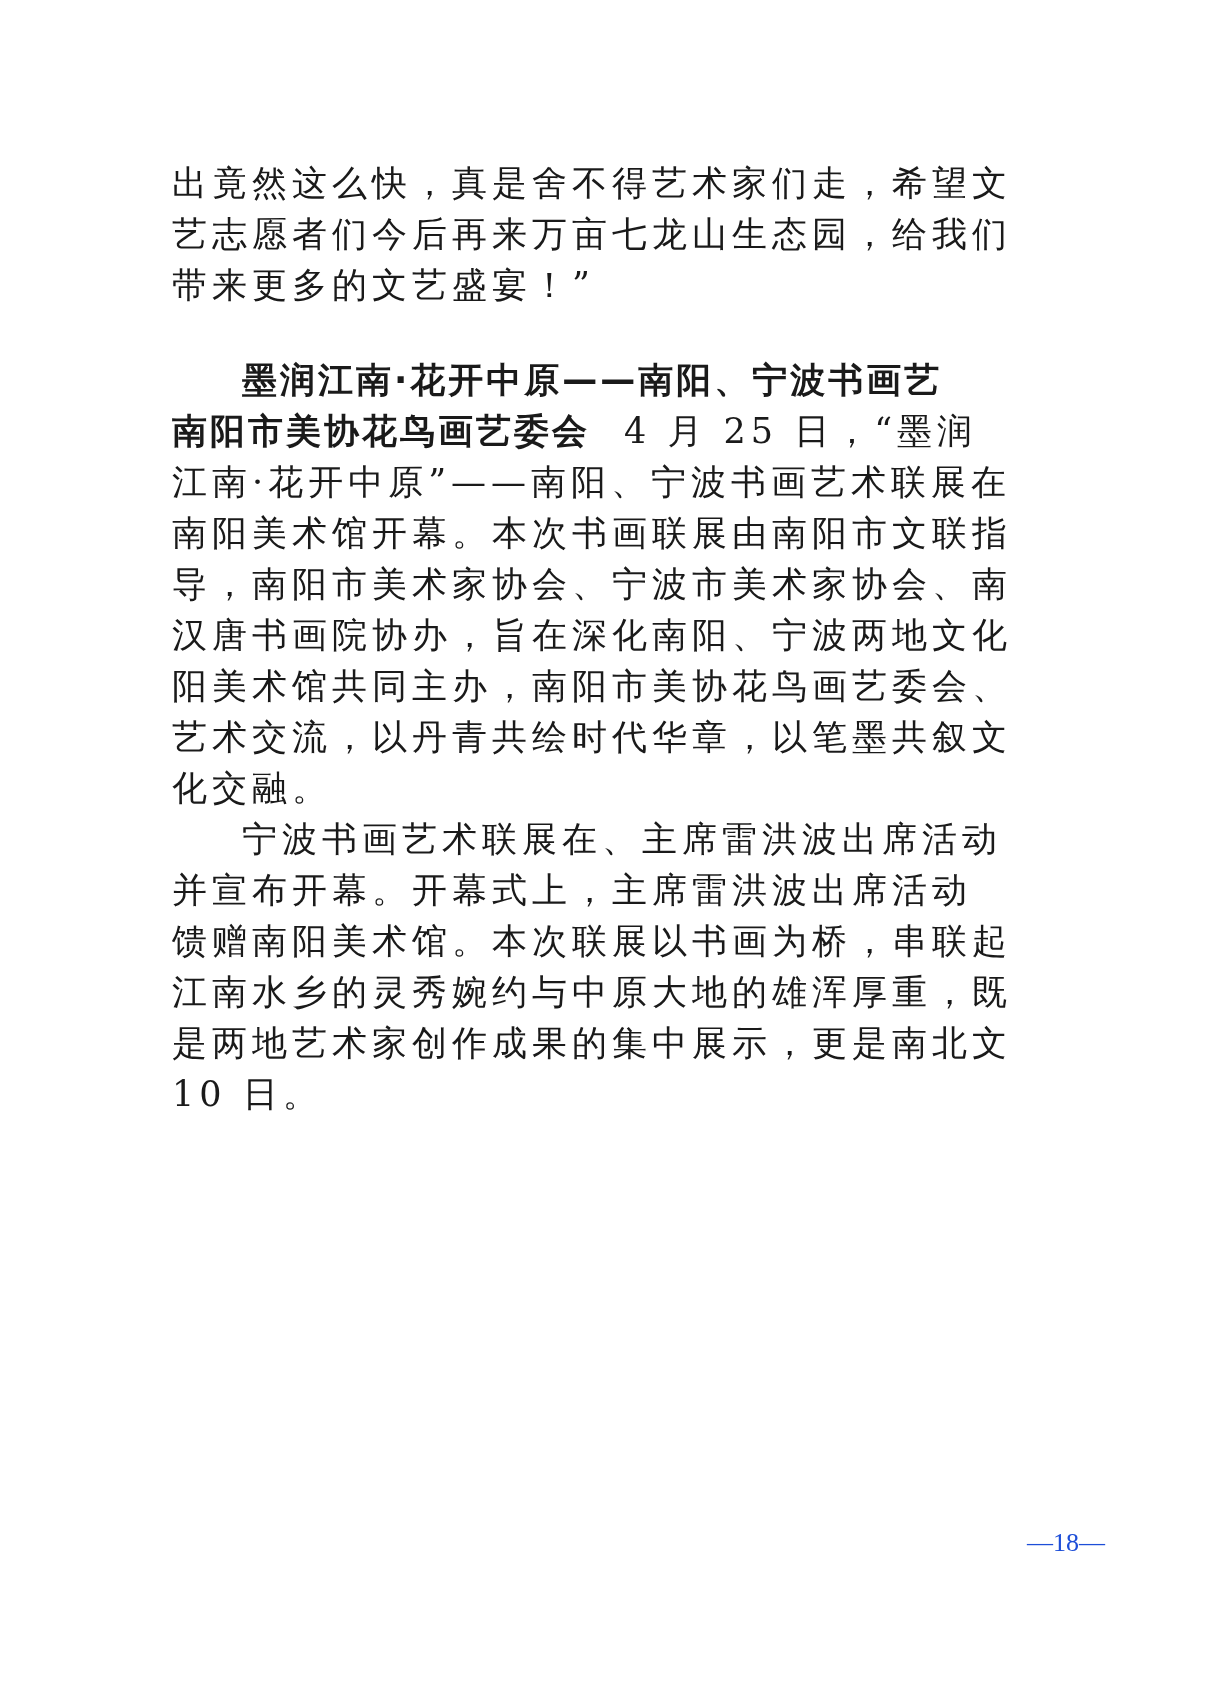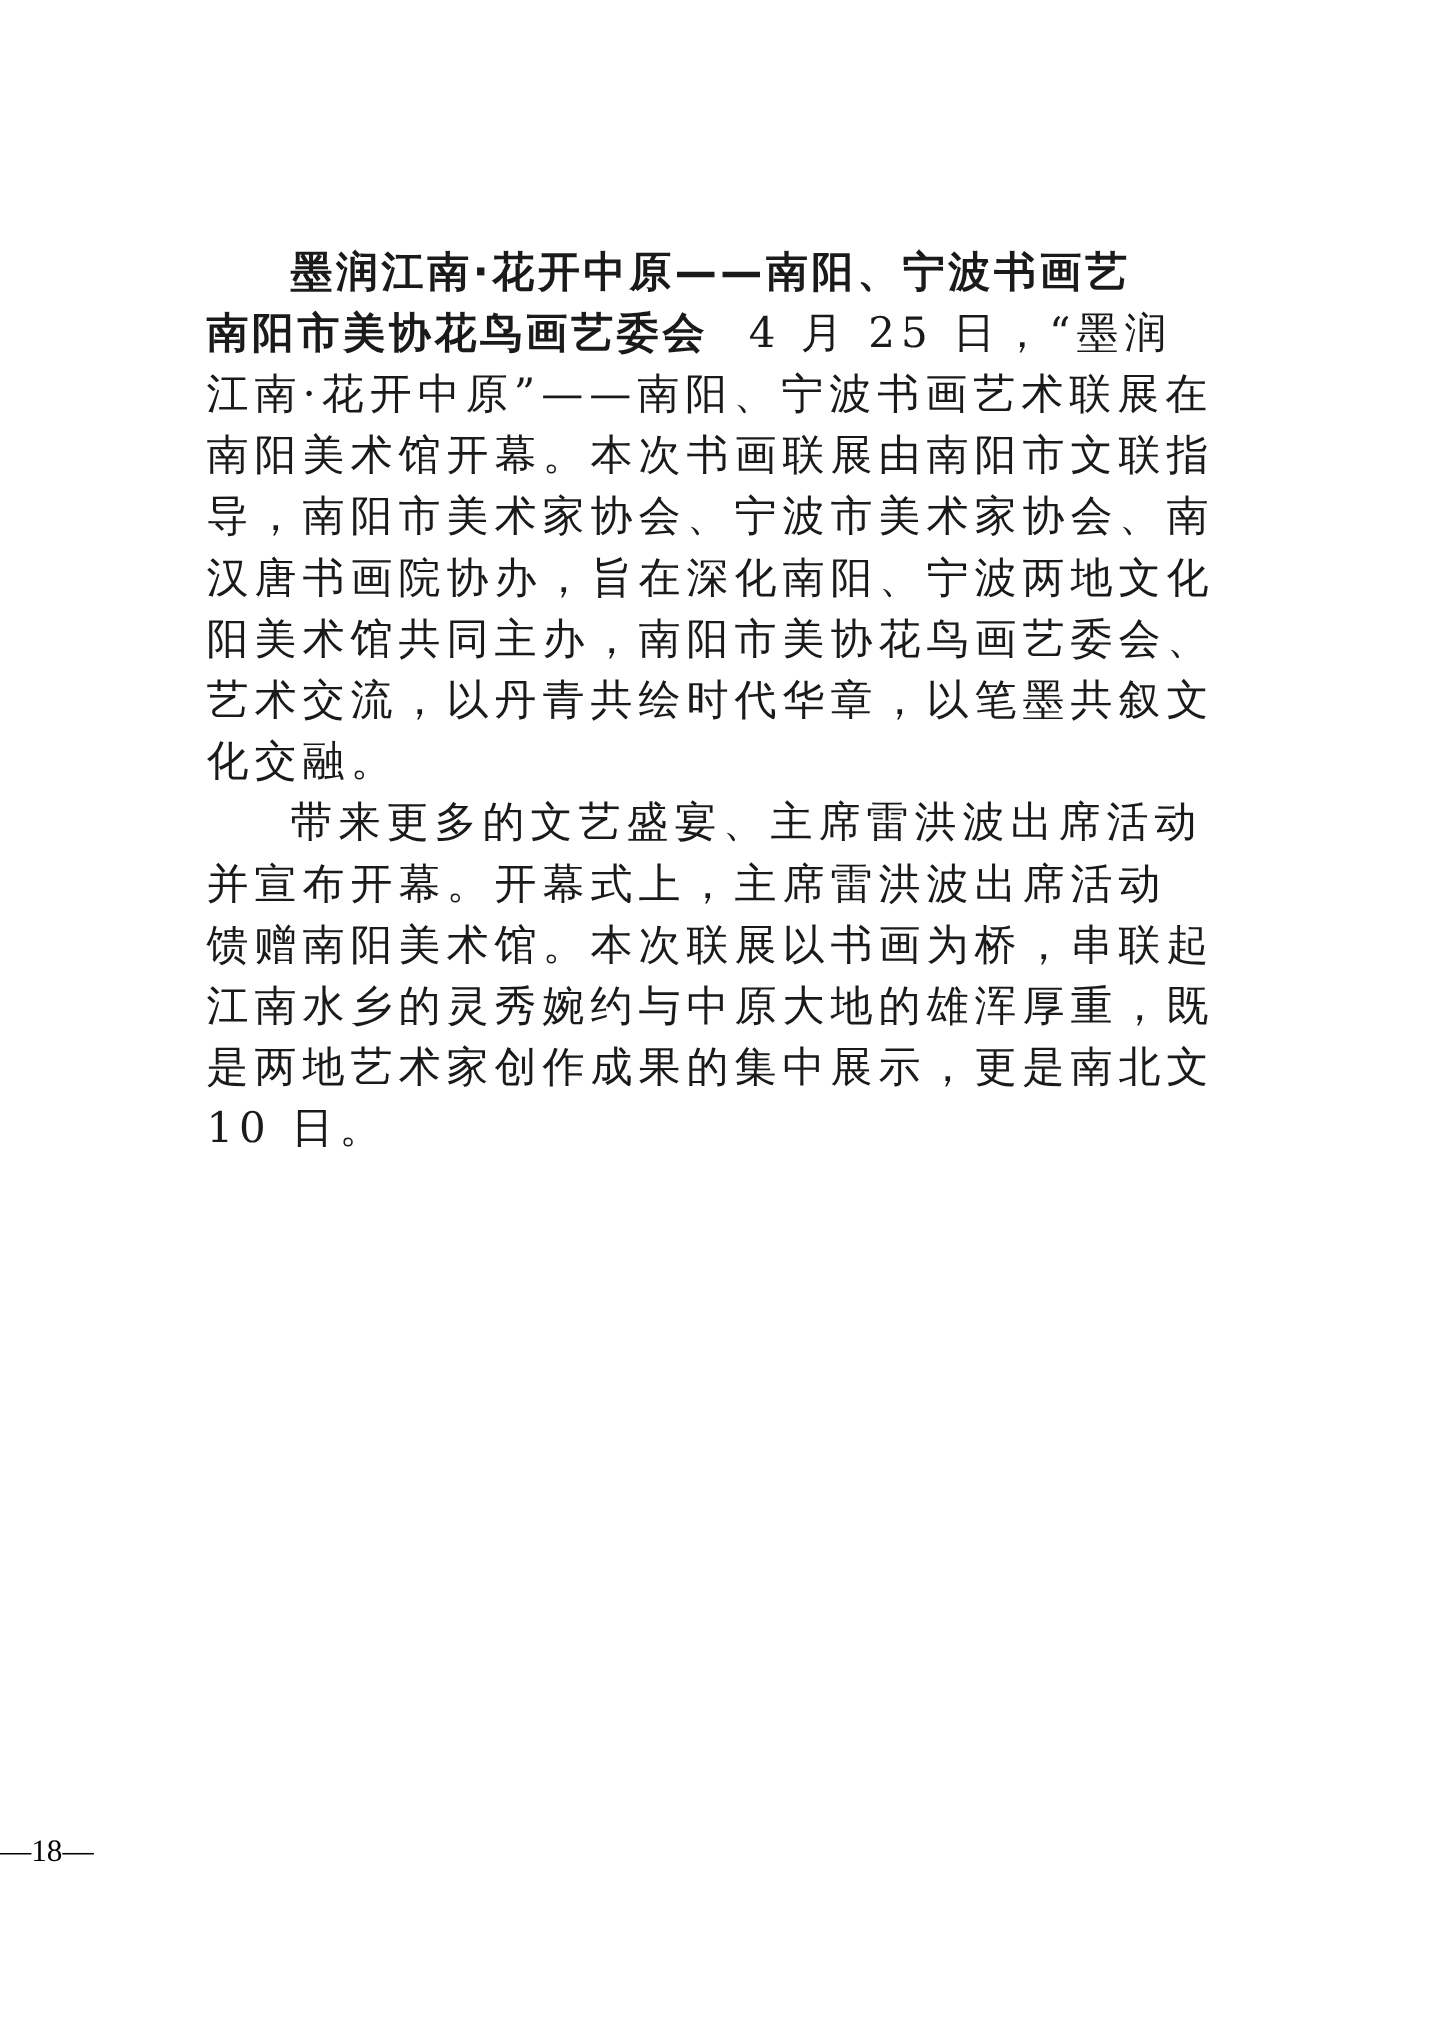--- a/index.html
+++ b/index.html
@@ -7,48 +7,53 @@
          font-family: "DejaVu Serif", "Liberation Serif", serif; color: #1a1a1a; }
   .page { position: absolute; left: 0; top: 0; width: 1205px; height: 1701px; background: #fff; }
   .body-text { position: absolute; left: 172px; top: 158px; width: 770px; }
   .line { display: block; font-size: 35px; line-height: 51px; height: 51px;
           white-space: nowrap; letter-spacing: 5px; text-align: justify;
           text-align-last: justify; }
   .line.last { text-align-last: left; }
   .indent { padding-left: 70px; }
   .bold { font-family: "DejaVu Sans", "Liberation Sans", sans-serif; font-weight: bold; letter-spacing: 3px; }
   .gap { height: 44px; }
-  .page-number { position: absolute; left: 0; width: 1105px; top: 1528px; text-align: left;
-                 font-size: 26px; font-family: "Liberation Serif", serif; color: #000000; }
+  .page-number { position: absolute; left: 0; width: 1105px; top: 1528px; text-align: right;
+                 font-size: 26px; font-family: "Liberation Serif", serif; color: #1d4ed8; }
 </style>
 </head>
 <body>
 
 <div class="page">
   <div class="body-text">
 
+    <div>
+      <span class="line">出竟然这么快，真是舍不得艺术家们走，希望文</span>
+      <span class="line">艺志愿者们今后再来万亩七龙山生态园，给我们</span>
+      <span class="line last">带来更多的文艺盛宴！”</span>
+    </div>
 
     <div class="gap"></div>
 
     <div>
       <span class="line indent bold">墨润江南·花开中原——南阳、宁波书画艺</span>
       <span class="line" style="text-align-last: left;">
         <span class="bold">南阳市美协花鸟画艺委会</span><span style="display:inline-block;width:34px;"></span><span>4 月 25 日，“墨润</span>
       </span>
       <span class="line">江南·花开中原”——南阳、宁波书画艺术联展在</span>
       <span class="line">南阳美术馆开幕。本次书画联展由南阳市文联指</span>
       <span class="line">导，南阳市美术家协会、宁波市美术家协会、南</span>
       <span class="line">汉唐书画院协办，旨在深化南阳、宁波两地文化</span>
       <span class="line">阳美术馆共同主办，南阳市美协花鸟画艺委会、</span>
       <span class="line">艺术交流，以丹青共绘时代华章，以笔墨共叙文</span>
       <span class="line last">化交融。</span>
     </div>
 
     <div>
-      <span class="line indent">带来更多的文艺盛宴、主席雷洪波出席活动</span>
+      <span class="line indent">宁波书画艺术联展在、主席雷洪波出席活动</span>
       <span class="line">并宣布开幕。开幕式上，主席雷洪波出席活动</span>
       <span class="line">馈赠南阳美术馆。本次联展以书画为桥，串联起</span>
       <span class="line">江南水乡的灵秀婉约与中原大地的雄浑厚重，既</span>
       <span class="line">是两地艺术家创作成果的集中展示，更是南北文</span>
       <span class="line last">10 日。</span>
     </div>
   </div>
 
   <div class="page-number">—18—</div>
 </div>

